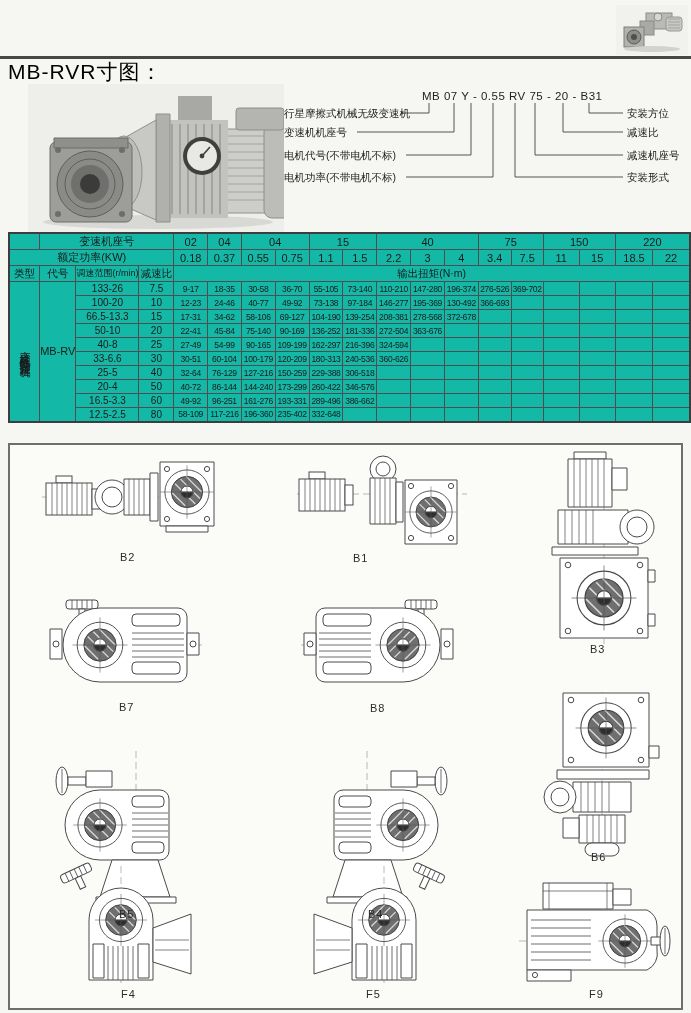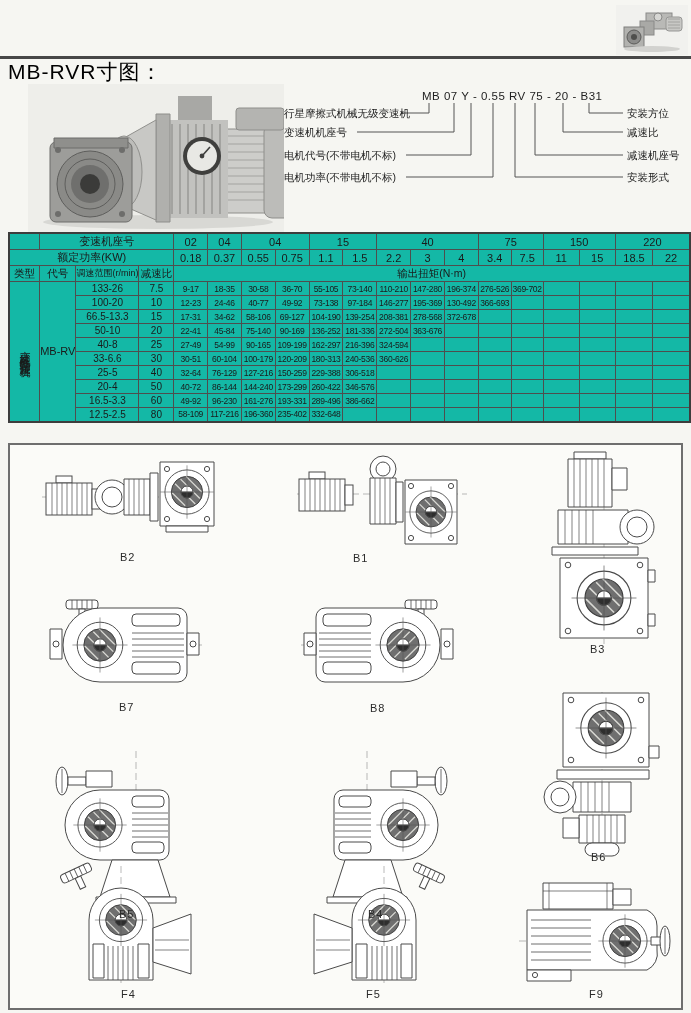--- a/index.html
+++ b/index.html
@@ -349,21 +349,21 @@
           <td class="c-val"></td>
           <td class="c-val"></td>
           <td class="c-val"></td>
           <td class="c-val"></td>
           <td class="c-val"></td>
         </tr>
         <tr class="drow">
           <td class="c-label">16.5-3.3</td>
           <td class="c-label">60</td>
           <td class="c-val">49-92</td>
-          <td class="c-val">96-230</td>
+          <td class="c-val">96-251</td>
           <td class="c-val">161-276</td>
           <td class="c-val">193-331</td>
           <td class="c-val">289-496</td>
           <td class="c-val">386-662</td>
           <td class="c-val"></td>
           <td class="c-val"></td>
           <td class="c-val"></td>
           <td class="c-val"></td>
           <td class="c-val"></td>
           <td class="c-val"></td>

